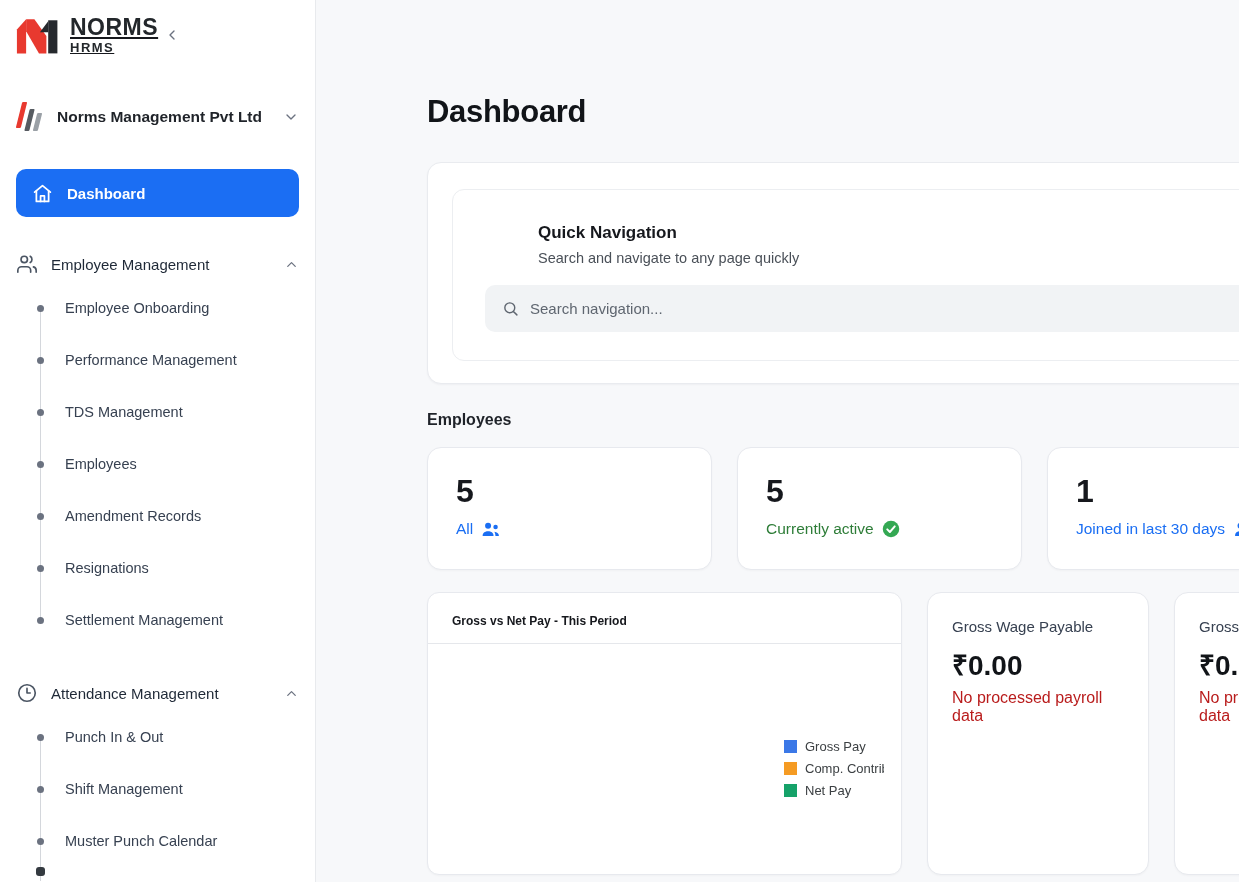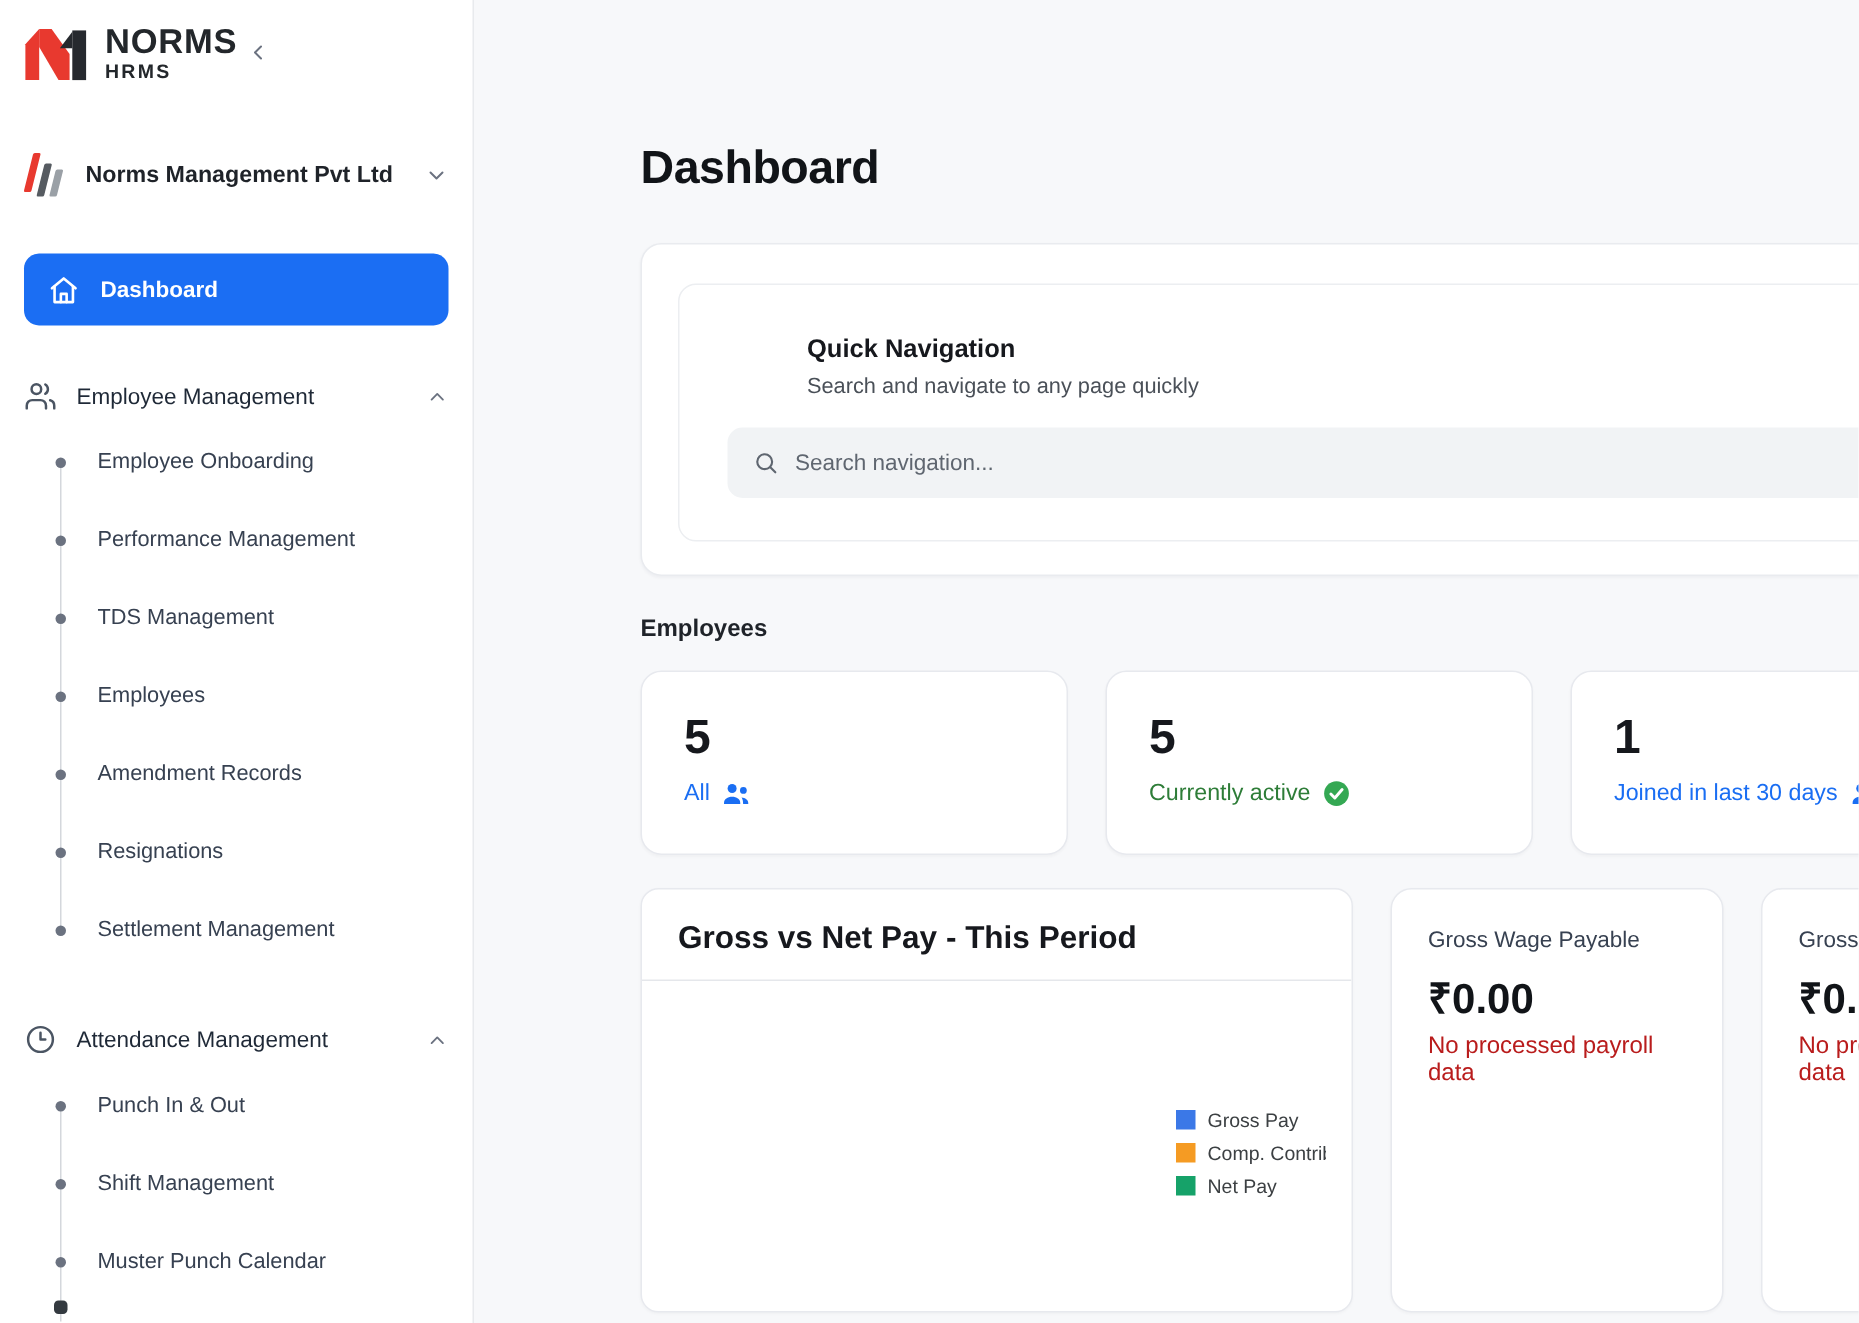--- a/index.html
+++ b/index.html
@@ -10,21 +10,21 @@
     color:#16181d;
     position:relative;
   }
 
   
   .sidebar {
     position:absolute; left:0; top:0; width:316px; height:882px;
     background:#ffffff; border-right:1px solid #e8eaed;
     padding:0 16px; overflow:hidden; z-index:2;
   }
-  .side-header { height:62px; display:flex; align-items:center; justify-content:flex-start; padding-top:8px; }
+  .side-header { height:62px; display:flex; align-items:center; justify-content:flex-start; padding-top:8px;text-decoration:underline; }
   .logo-wrap { display:flex; align-items:center; gap:8px; }
   .logo-text-col { display:flex; flex-direction:column; line-height:1; }
   .logo-norms { font-size:23px; font-weight:800; letter-spacing:0.5px; color:#23272b; }
   .logo-hrms { font-size:13px; font-weight:800; letter-spacing:1.5px; color:#23272b; margin-top:2px; }
   .collapse-btn { width:28px; height:28px; display:flex; align-items:center; justify-content:center;
     border:none; background:transparent; cursor:pointer; color:#6b7280; }
 
   .company-row { margin-top:35px; height:40px; display:flex; align-items:center; gap:13px; cursor:pointer;justify-content:space-between; }
   .company-name { flex:1; font-size:15.5px; font-weight:600; color:#1f2329; }
   .company-mark { width:28px; height:30px; position:relative; flex:0 0 28px; }
@@ -100,21 +100,21 @@
   .stat-label { margin-top:11px; display:flex; align-items:center; gap:8px; font-size:15.5px; cursor:pointer; }
   .stat-label.blue  { color:#1a6ef3; }
   .stat-label.green { color:#2e7d38; }
 
   .bottomrow { position:absolute; left:0; top:592px; display:flex; gap:25px; }
   .chart-card {
     width:475px; height:283px; background:#fff; border:1px solid #e7e9ee;
     border-radius:12px; position:relative; box-shadow:0 1px 2px rgba(16,24,40,.03);
     overflow:hidden;
   }
-  .chart-title { padding:21px 24px 15px 24px; font-size:21px; font-weight:700; color:#16181d; border-bottom:1px solid #e5e7eb; }
+  .chart-title { padding:21px 24px 15px 24px; font-size:12px; font-weight:700; color:#16181d; border-bottom:1px solid #e5e7eb; }
   .legend { position:absolute; left:356px; top:142px; width:100px; overflow:hidden; }
   .lrow { display:flex; align-items:center; gap:8px; height:22px; white-space:nowrap; }
   .lsq { width:13px; height:13px; flex:0 0 13px; }
   .lsq-blue   { background:#3b78e7; }
   .lsq-orange { background:#f59b23; }
   .lsq-green  { background:#16a269; }
   .llabel { font-size:13px; color:#3c4043; }
 
   .pay-card {
     width:222px; height:283px; background:#fff; border:1px solid #e7e9ee;

